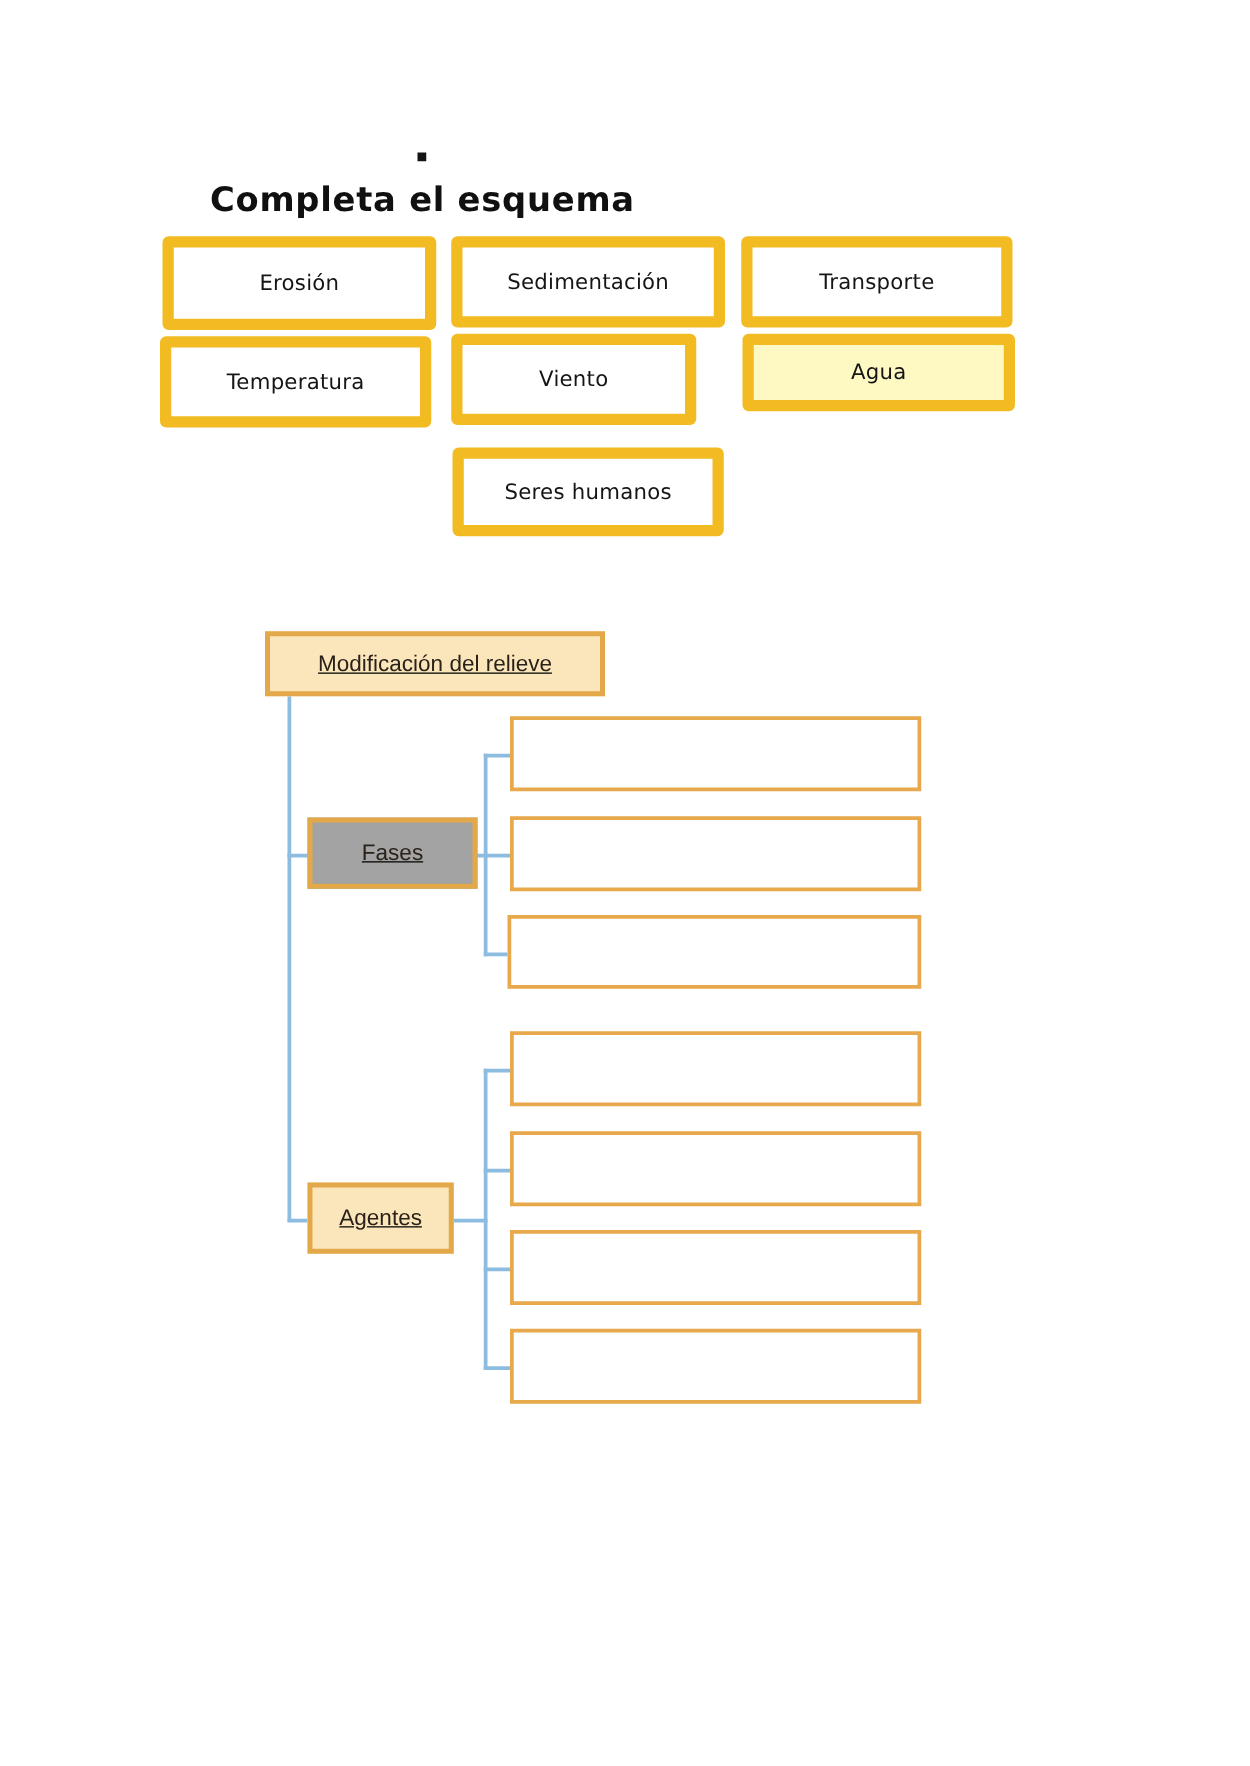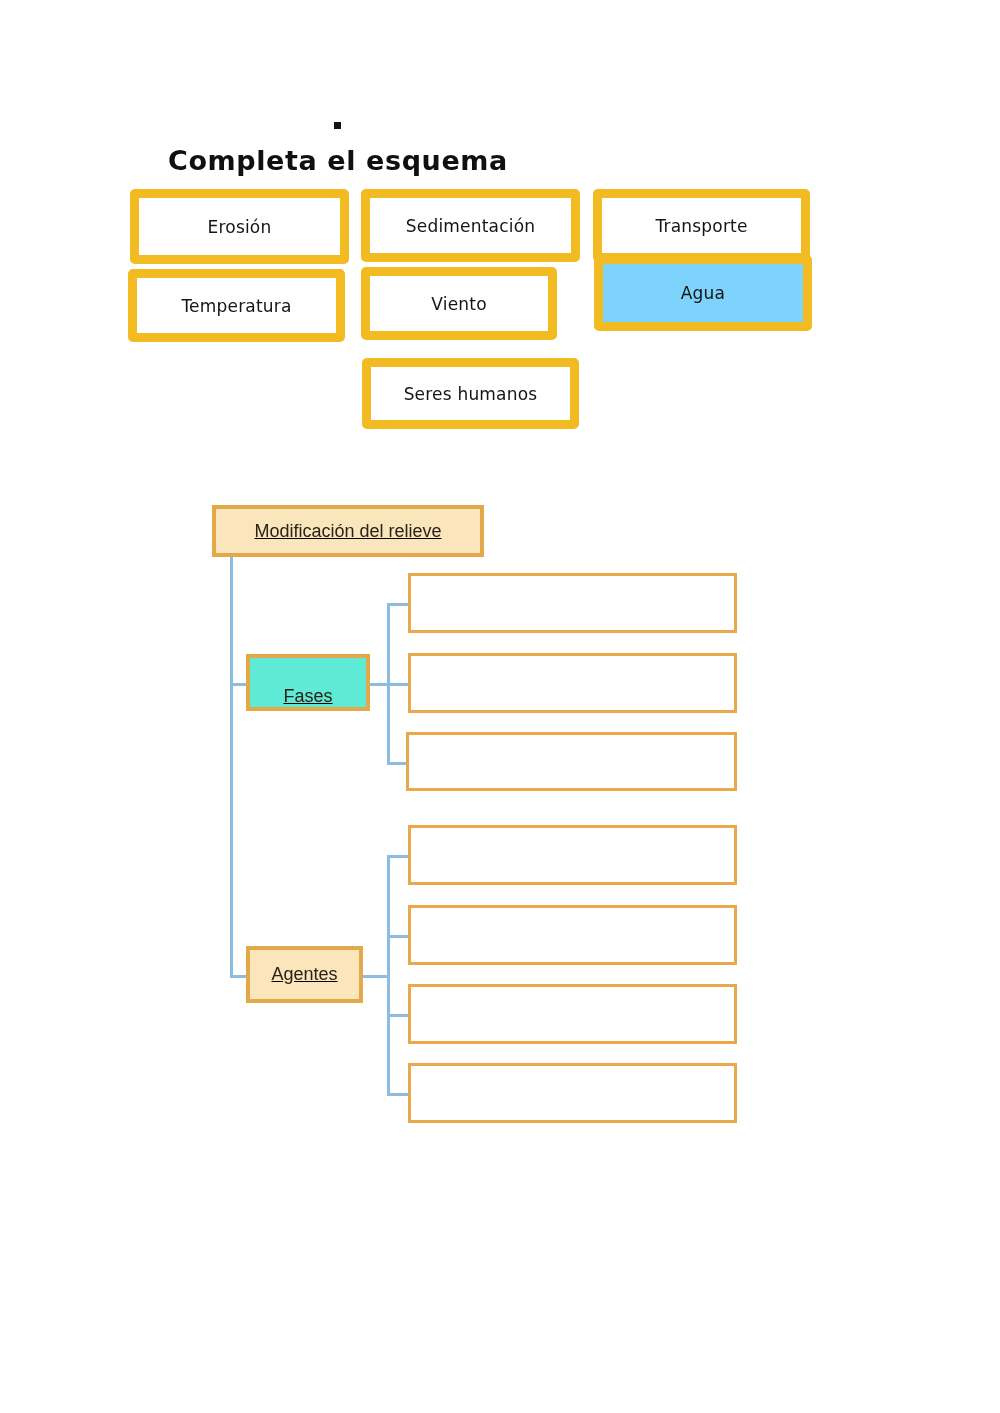--- a/index.html
+++ b/index.html
@@ -130,35 +130,35 @@
       </div>
       <div class="word-card" style="left: 593px; top: 189px; width: 217px; height: 73px; border-color: rgb(242, 187, 34); background: rgb(255, 255, 255);">
         <span class="word-label">Transporte</span>
       </div>
       <div class="word-card" style="left: 128px; top: 269px; width: 217px; height: 73px; border-color: rgb(242, 187, 34); background: rgb(255, 255, 255);">
         <span class="word-label">Temperatura</span>
       </div>
       <div class="word-card" style="left: 361px; top: 267px; width: 196px; height: 73px; border-color: rgb(242, 187, 34); background: rgb(255, 255, 255);">
         <span class="word-label">Viento</span>
       </div>
-      <div class="word-card" style="left: 594px; top: 255px; width: 218px; height: 76px; border-color: rgb(242, 187, 34); background: #7dd3fc;">
+      <div class="word-card" style="left: 594px; top: 267px; width: 218px; height: 62px; border-color: rgb(242, 187, 34); background: #fef9c3;">
         <span class="word-label">Agua</span>
       </div>
       <div class="word-card" style="left: 362px; top: 358px; width: 217px; height: 71px; border-color: rgb(242, 187, 34); background: rgb(255, 255, 255);">
         <span class="word-label">Seres humanos</span>
       </div>
     </div>
 
   <div class="diagram" id="diagram-root">
       <div class="node-filled" style="left: 212px; top: 505px; width: 272px; height: 52px; background: rgb(251, 230, 188); border-color: rgb(227, 168, 74);">
         <span class="node-label">Modificación del relieve</span>
       </div>
       <div class="conn conn-v" style="left: 230px; top: 557px; height: 419.5px; background: rgb(140, 188, 223);"></div>
       <div class="conn conn-h" style="left: 230px; top: 683px; width: 16px; background: rgb(140, 188, 223);"></div>
-      <div class="node-filled" style="left: 246px; top: 654px; width: 124px; height: 57px; background: #5eead4; border-color: rgb(227, 168, 74); align-items: flex-end;">
+      <div class="node-filled" style="left: 246px; top: 654px; width: 136px; height: 57px; background: #a3a3a3; border-color: rgb(227, 168, 74);">
         <span class="node-label">Fases</span>
       </div>
       <div class="conn conn-h" style="left: 363px; top: 683px; width: 27px; background: rgb(140, 188, 223);"></div>
       <div class="conn conn-v" style="left: 387px; top: 603px; height: 162px; background: rgb(140, 188, 223);"></div>
       <div class="conn conn-h" style="left: 387px; top: 603px; width: 23px; background: rgb(140, 188, 223);"></div>
       <div class="node-empty" style="left: 408px; top: 573px; width: 329px; height: 60px; border-color: rgb(232, 168, 76);"></div>
       <div class="conn conn-h" style="left: 387px; top: 683px; width: 23px; background: rgb(140, 188, 223);"></div>
       <div class="node-empty" style="left: 408px; top: 653px; width: 329px; height: 60px; border-color: rgb(232, 168, 76);"></div>
       <div class="conn conn-h" style="left: 387px; top: 762px; width: 21px; background: rgb(140, 188, 223);"></div>
       <div class="node-empty" style="left: 406px; top: 732px; width: 331px; height: 59px; border-color: rgb(232, 168, 76);"></div>

